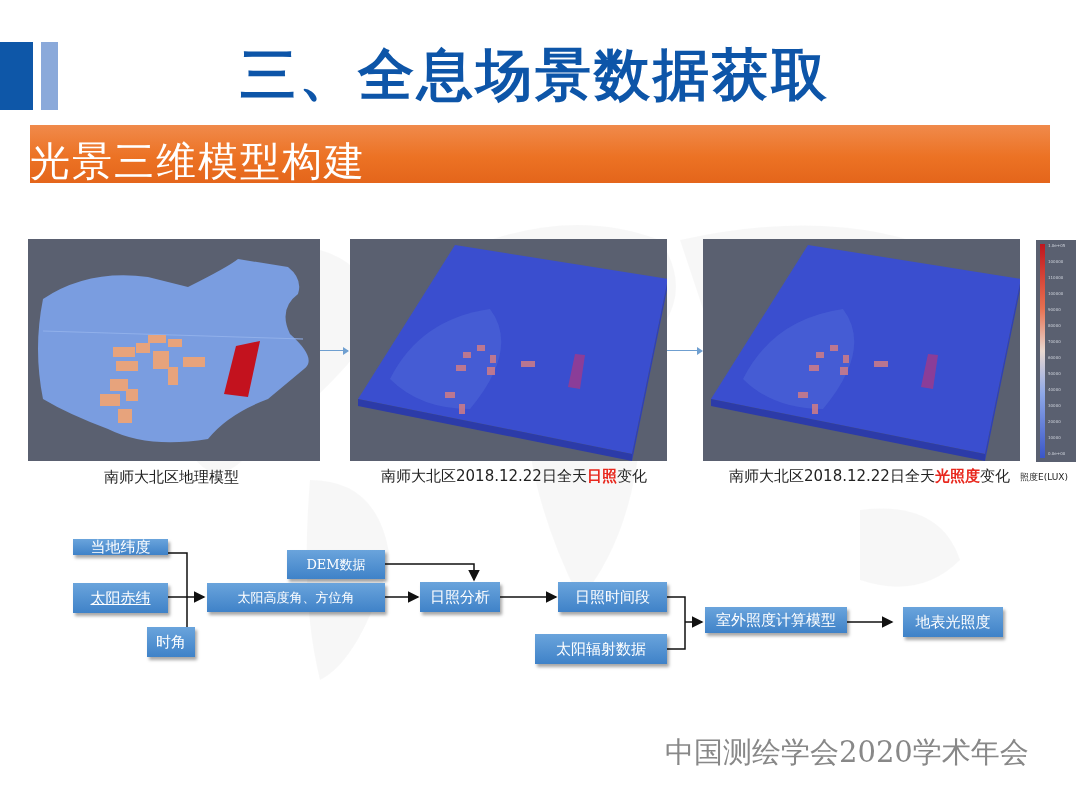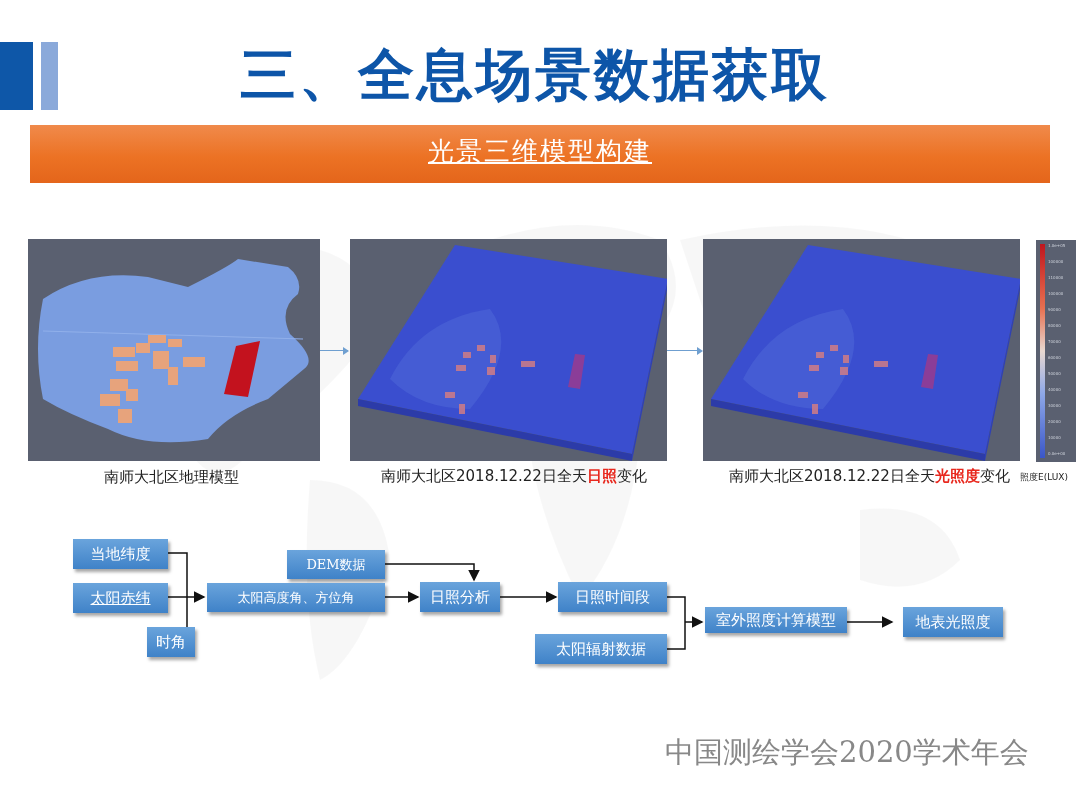--- a/index.html
+++ b/index.html
@@ -3,21 +3,21 @@
 <meta charset="utf-8">
 <style>
   html, body { margin: 0; padding: 0; }
   body { width: 1080px; height: 810px; position: relative; overflow: hidden; background: #ffffff; font-family: "DejaVu Sans", "Liberation Sans", sans-serif; }
   .abs { position: absolute; }
   .world { position: absolute; left: 60px; top: 180px; width: 980px; height: 560px; opacity: 0.06; }
   .bar1 { left: 0; top: 42px; width: 33px; height: 68px; background: #0e57a8; }
   .bar2 { left: 41px; top: 42px; width: 17px; height: 68px; background: #8aa9da; }
   .title { left: 240px; top: 38px; font-size: 56px; font-weight: bold; color: #0d55a8; letter-spacing: 3px; white-space: nowrap; }
   .banner { left: 30px; top: 125px; width: 1020px; height: 58px; background: linear-gradient(#f08a4b, #ec7224 55%, #e4651b); }
-  .banner span { position: absolute; left: 0; right: 0; top: 9px; text-align: center; color: #fff; font-size: 26px; letter-spacing: 2px; text-decoration: underline; }
+  .banner span { position: absolute; left: 0; right: 0; top: 9px; color: #fff; font-size: 40px; letter-spacing: 2px; }
   .panel { background: #5a6070; overflow: hidden; }
   .cap { font-size: 15px; color: #222; white-space: nowrap; }
   .cap .hl { color: #e8281e; font-weight: bold; }
   .arrowline { height: 1px; background: #6f9fd0; }
   .colorbar { left: 1036px; top: 240px; width: 40px; height: 222px; background: #5a6070; }
   .cbgrad { position: absolute; left: 4px; top: 4px; width: 5px; height: 214px; background: linear-gradient(#c0161e, #e87050 30%, #e8d8d0 50%, #8ea8e8 70%, #3a56c8); }
   .cbtick { position: absolute; left: 12px; font-size: 4px; color: #cfd3dc; }
   .legend-unit { left: 1020px; top: 471px; font-size: 9px; color: #222; white-space: nowrap; }
   .box { position: absolute; background: linear-gradient(#6aa4dc, #3f82c8); color: #fff; font-family: "DejaVu Serif", "Liberation Serif", serif; font-size: 15px; display: flex; align-items: center; justify-content: center; box-shadow: 2px 3px 3px rgba(0,0,0,0.35); white-space: nowrap; }
   .box.small { font-size: 13px; }
@@ -150,21 +150,21 @@
     <line x1="168" y1="597" x2="204" y2="597" marker-end="url(#ah)"></line>
     <line x1="385" y1="597" x2="418" y2="597" marker-end="url(#ah)"></line>
     <polyline points="385,564 474,564 474,580" marker-end="url(#ah)"></polyline>
     <line x1="500" y1="597" x2="556" y2="597" marker-end="url(#ah)"></line>
     <polyline points="667,597 685,597 685,649 667,649"></polyline>
     <line x1="685" y1="622" x2="702" y2="622" marker-end="url(#ah)"></line>
     <line x1="847" y1="622" x2="892" y2="622" marker-end="url(#ah)"></line>
   </g>
 </svg>
 
-<div class="box" style="left:73px;top:539px;width:95px;height:30px;">当地纬度</div>
+<div class="box" style="left:73px;top:539px;width:95px;height:16px;">当地纬度</div>
 <div class="box" style="left:73px;top:583px;width:95px;height:30px;text-decoration:underline;">太阳赤纬</div>
 <div class="box" style="left:109px;top:627px;width:48px;height:30px;margin-left:38px;">时角</div>
 <div class="box small" style="left:287px;top:550px;width:98px;height:29px;">DEM数据</div>
 <div class="box small" style="left:207px;top:583px;width:178px;height:29px;">太阳高度角、方位角</div>
 <div class="box" style="left:420px;top:582px;width:80px;height:30px;">日照分析</div>
 <div class="box" style="left:558px;top:582px;width:109px;height:30px;">日照时间段</div>
 <div class="box" style="left:535px;top:634px;width:132px;height:30px;">太阳辐射数据</div>
 <div class="box" style="left:705px;top:607px;width:142px;height:26px;">室外照度计算模型</div>
 <div class="box" style="left:903px;top:607px;width:100px;height:30px;">地表光照度</div>
 

